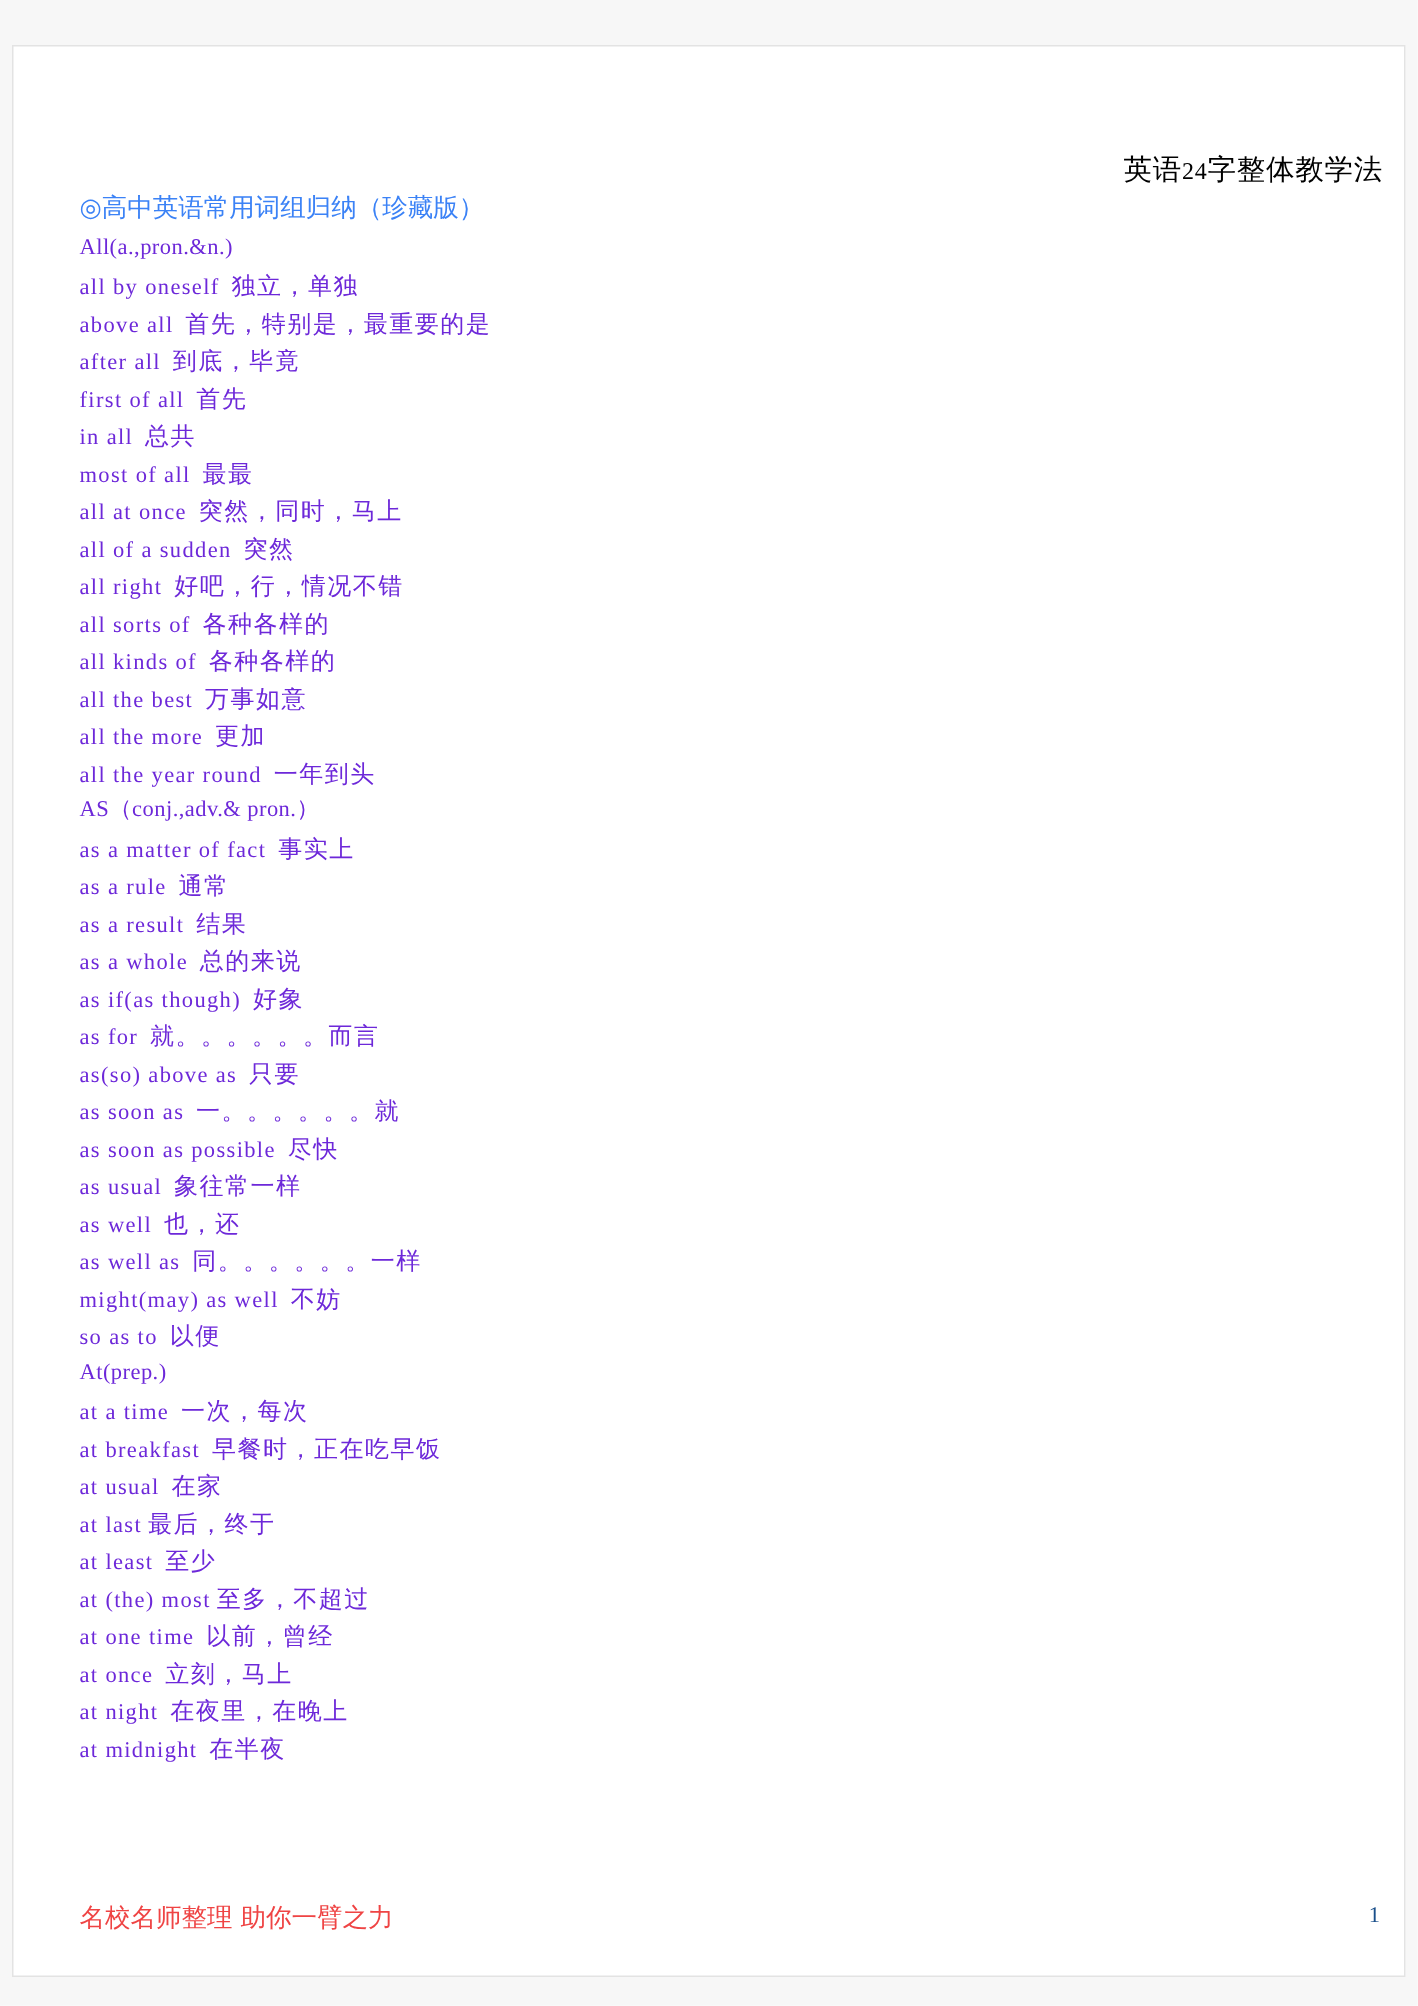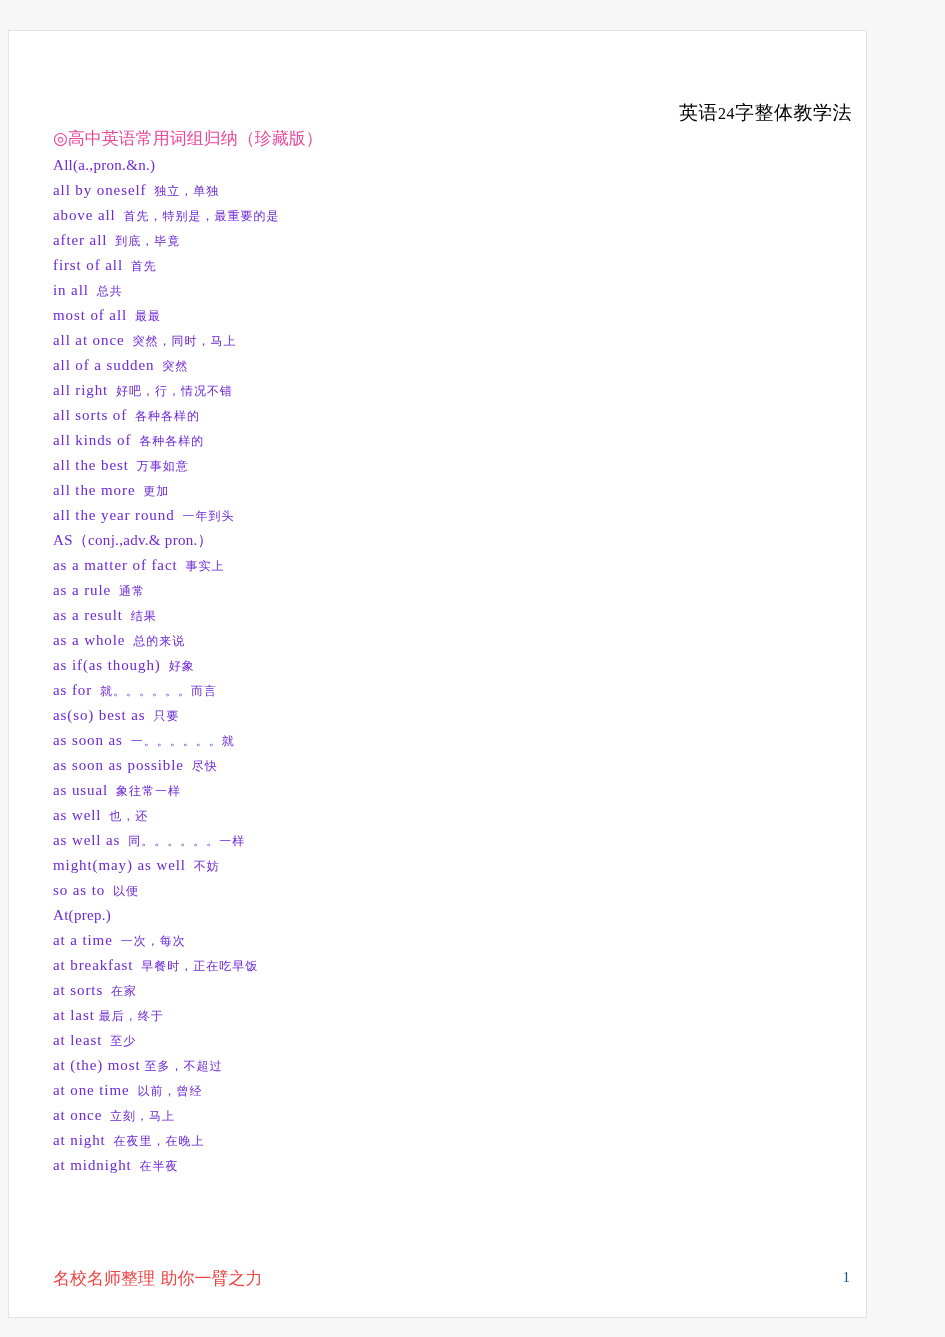--- a/index.html
+++ b/index.html
@@ -10,21 +10,21 @@
   body {
     width: 945px;
     height: 1337px;
     font-family: "Liberation Serif", "DejaVu Serif", serif;
     overflow: hidden;
   }
   .page {
     position: absolute;
     left: 8px;
     top: 30px;
-    width: 859px;
+    width: 929px;
     height: 1288px;
     background: #ffffff;
     border: 1px solid #e3e3e3;
     box-sizing: border-box;
     overflow: hidden;
   }
   .header {
     position: absolute;
     top: 69px;
     right: 14px;
@@ -37,21 +37,21 @@
   .header .num {
     font-family: "Liberation Serif", serif;
     font-size: 16px;
   }
   .doc-title {
     position: absolute;
     left: 44px;
     top: 96px;
     font-size: 17px;
     font-family: "DejaVu Sans", "Liberation Sans", sans-serif;
-    color: #ec4899;
+    color: #3b82f6;
     white-space: nowrap;
   }
   .body-lines {
     position: absolute;
     left: 44px;
     top: 122px;
     width: 840px;
   }
   .line {
     font-size: 15px;
@@ -61,21 +61,21 @@
     white-space: nowrap;
     font-family: "Liberation Serif", "DejaVu Serif", serif;
     letter-spacing: 0.2px;
   }
   .line .en {
     font-family: "Liberation Serif", "DejaVu Serif", serif;
     letter-spacing: 0.9px;
   }
   .line .cn {
     font-family: "DejaVu Sans", "Liberation Sans", sans-serif;
-    font-size: 12px;
+    font-size: 16px;
     letter-spacing: 1px;
   }
   .line.heading .en {
     letter-spacing: 0.3px;
   }
   .footer {
     position: absolute;
     left: 44px;
     top: 1236px;
     font-size: 17px;
@@ -119,32 +119,32 @@
       <div class="line"><span class="en">all the best</span>&nbsp;&nbsp;<span class="cn">万事如意</span></div>
       <div class="line"><span class="en">all the more</span>&nbsp;&nbsp;<span class="cn">更加</span></div>
       <div class="line"><span class="en">all the year round</span>&nbsp;&nbsp;<span class="cn">一年到头</span></div>
       <div class="line heading"><span class="en">AS（conj.,adv.&amp; pron.）</span></div>
       <div class="line"><span class="en">as a matter of fact</span>&nbsp;&nbsp;<span class="cn">事实上</span></div>
       <div class="line"><span class="en">as a rule</span>&nbsp;&nbsp;<span class="cn">通常</span></div>
       <div class="line"><span class="en">as a result</span>&nbsp;&nbsp;<span class="cn">结果</span></div>
       <div class="line"><span class="en">as a whole</span>&nbsp;&nbsp;<span class="cn">总的来说</span></div>
       <div class="line"><span class="en">as if(as though)</span>&nbsp;&nbsp;<span class="cn">好象</span></div>
       <div class="line"><span class="en">as for</span>&nbsp;&nbsp;<span class="cn">就。。。。。。而言</span></div>
-      <div class="line"><span class="en">as(so) best as</span>&nbsp;&nbsp;<span class="cn">只要</span></div>
+      <div class="line"><span class="en">as(so) above as</span>&nbsp;&nbsp;<span class="cn">只要</span></div>
       <div class="line"><span class="en">as soon as</span>&nbsp;&nbsp;<span class="cn">一。。。。。。就</span></div>
       <div class="line"><span class="en">as soon as possible</span>&nbsp;&nbsp;<span class="cn">尽快</span></div>
       <div class="line"><span class="en">as usual</span>&nbsp;&nbsp;<span class="cn">象往常一样</span></div>
       <div class="line"><span class="en">as well</span>&nbsp;&nbsp;<span class="cn">也，还</span></div>
       <div class="line"><span class="en">as well as</span>&nbsp;&nbsp;<span class="cn">同。。。。。。一样</span></div>
       <div class="line"><span class="en">might(may) as well</span>&nbsp;&nbsp;<span class="cn">不妨</span></div>
       <div class="line"><span class="en">so as to</span>&nbsp;&nbsp;<span class="cn">以便</span></div>
       <div class="line heading"><span class="en">At(prep.)</span></div>
       <div class="line"><span class="en">at a time</span>&nbsp;&nbsp;<span class="cn">一次，每次</span></div>
       <div class="line"><span class="en">at breakfast</span>&nbsp;&nbsp;<span class="cn">早餐时，正在吃早饭</span></div>
-      <div class="line"><span class="en">at sorts</span>&nbsp;&nbsp;<span class="cn">在家</span></div>
+      <div class="line"><span class="en">at usual</span>&nbsp;&nbsp;<span class="cn">在家</span></div>
       <div class="line"><span class="en">at last</span> <span class="cn">最后，终于</span></div>
       <div class="line"><span class="en">at least</span>&nbsp;&nbsp;<span class="cn">至少</span></div>
       <div class="line"><span class="en">at (the) most</span> <span class="cn">至多，不超过</span></div>
       <div class="line"><span class="en">at one time</span>&nbsp;&nbsp;<span class="cn">以前，曾经</span></div>
       <div class="line"><span class="en">at once</span>&nbsp;&nbsp;<span class="cn">立刻，马上</span></div>
       <div class="line"><span class="en">at night</span>&nbsp;&nbsp;<span class="cn">在夜里，在晚上</span></div>
       <div class="line"><span class="en">at midnight</span>&nbsp;&nbsp;<span class="cn">在半夜</span></div>
     </div>
 
   <div class="footer">名校名师整理  助你一臂之力</div>

